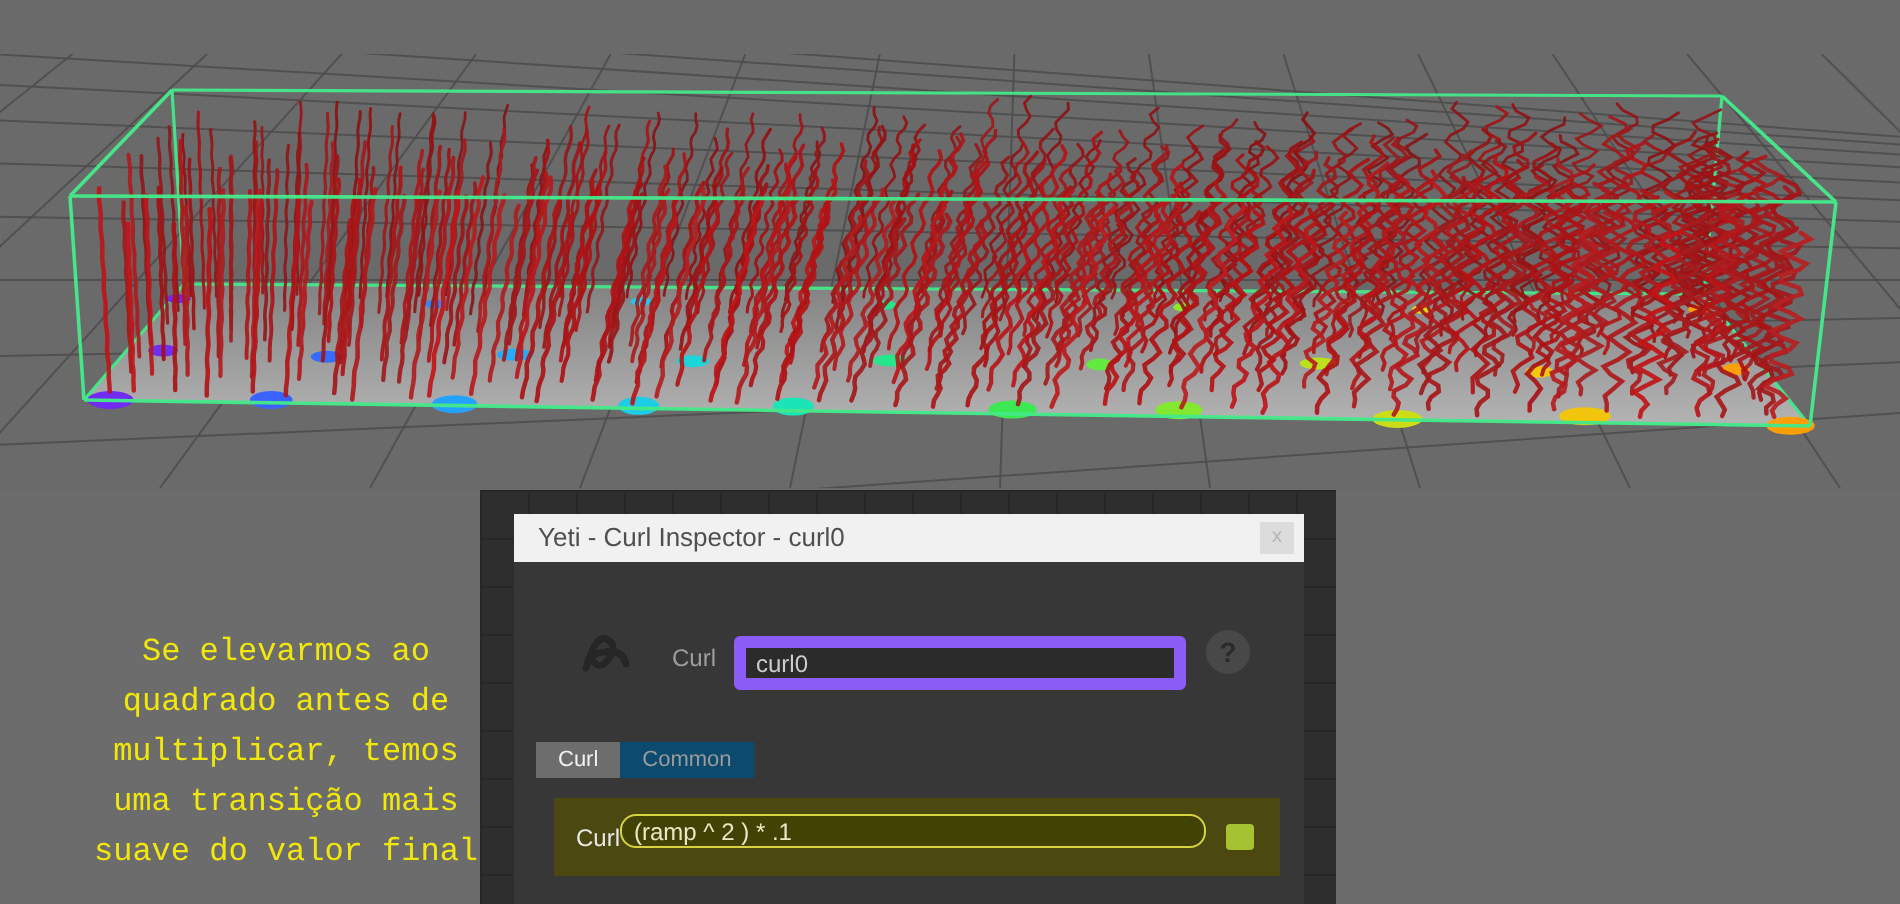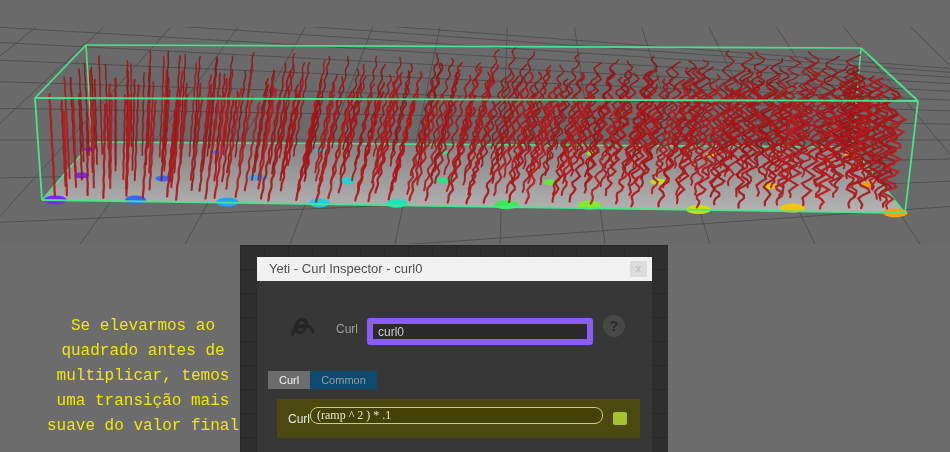--- a/index.html
+++ b/index.html
@@ -26,21 +26,21 @@
   #help-btn{position:absolute;left:346px;top:58px;width:22px;height:22px;border-radius:50%;
       background:#484848;color:#2a2a2a;font-weight:bold;font-size:14px;text-align:center;
       line-height:22px;}
   #tabs{position:absolute;left:11px;top:114px;display:flex;}
   .tab{height:18px;line-height:18px;font-size:11px;padding:0 11px;color:#9b9b9b;background:#0c4a6e;}
   .tab.active{background:#6d6d6d;color:#f2f2f2;}
   #param-row{position:absolute;left:20px;top:142px;width:363px;height:39px;background:#4b490f;}
   #param-label{position:absolute;left:11px;top:13px;color:#e9e9e9;font-size:12px;}
   #expr-input{position:absolute;left:33px;top:8px;width:279px;height:15px;background:#434205;
       border:1px solid #d6d43e;border-radius:8px;color:#eae8c4;font-size:12px;padding:0 6px;
-      font-family:Liberation Serif, serif;}
+      font-family:Liberation Sans, sans-serif;}
   #swatch{position:absolute;left:336px;top:13px;width:14px;height:13px;background:#a5c230;
       border-radius:2px;}
 </style>
 </head>
 <body>
 
 <div id="app">
 
   <svg id="viewport" width="950" height="245" viewBox="0 0 950 245">
       <rect x="0" y="0" width="950" height="245" fill="#6a6a6a"></rect>

